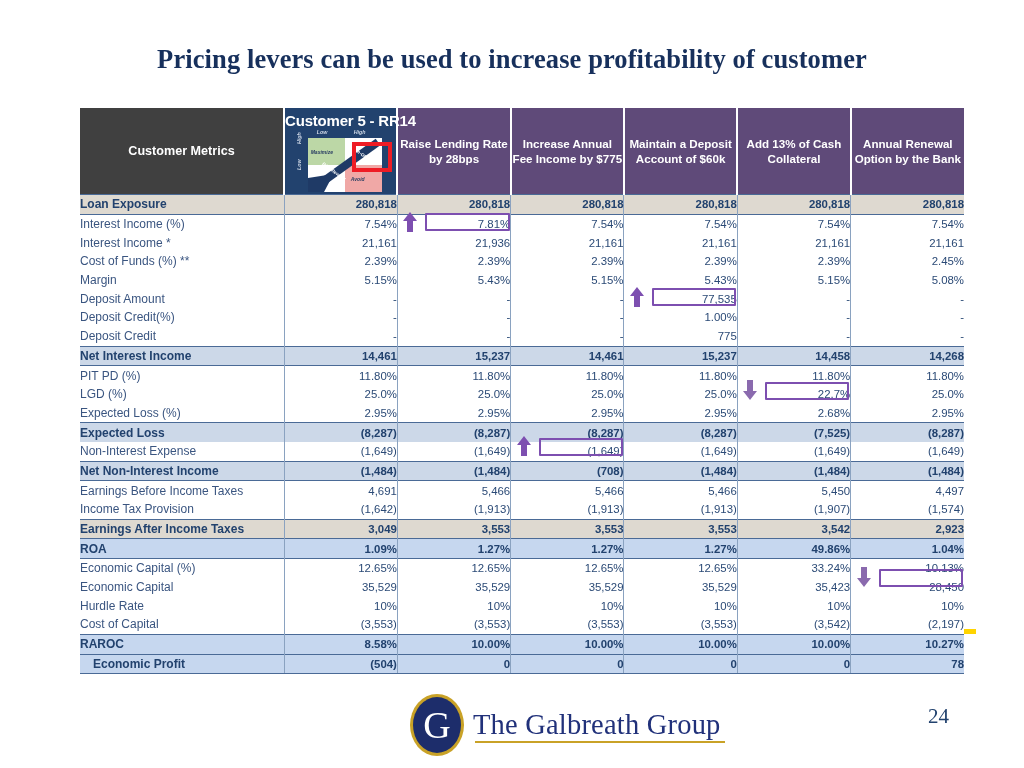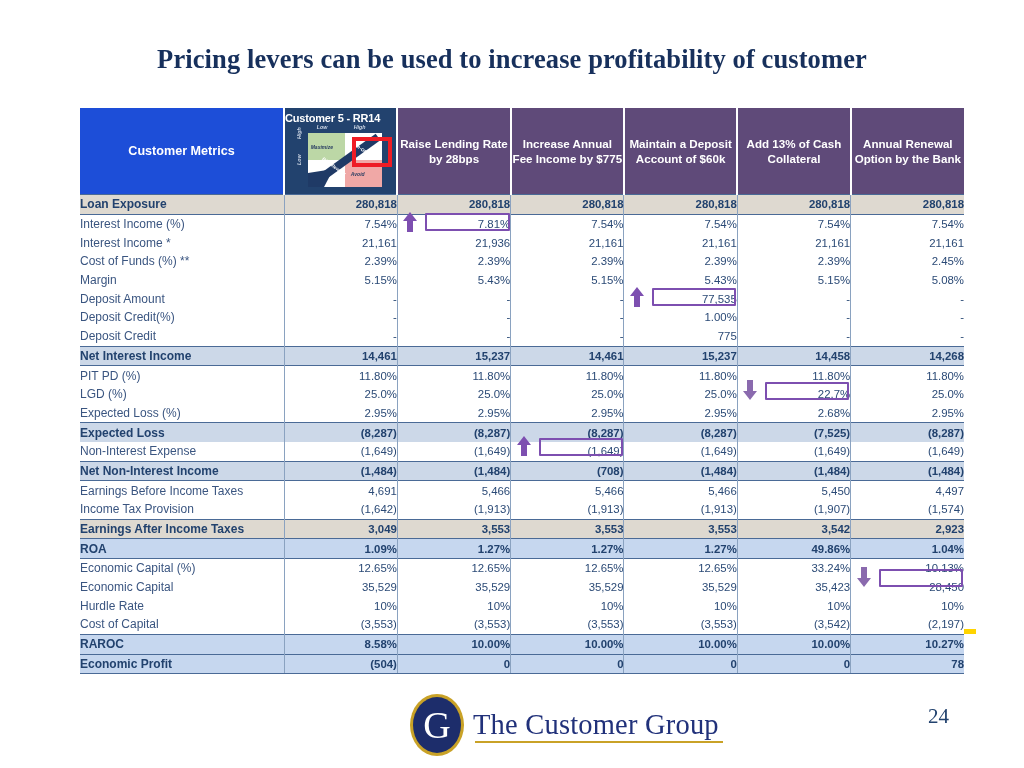--- a/index.html
+++ b/index.html
@@ -21,30 +21,30 @@
   .tbl-wrap{position:absolute;left:80px;top:108px;width:884px;}
   table.matrix{border-collapse:collapse;width:884px;table-layout:fixed;
     font-size:11.4px;color:#2b4a76;}
   table.matrix td,table.matrix th{padding:0;margin:0;}
 
   col.c-metric{width:204px}
   col.c-data{width:113.3px}
 
   
   .hdr-metric{
-    background:#1d4ed8;color:#ffffff;font-weight:bold;font-size:12.6px;
+    background:#404040;color:#ffffff;font-weight:bold;font-size:12.6px;
     text-align:center;vertical-align:middle;height:86px;
     border-right:2px solid #ffffff;
   }
   .hdr-cust{
     background:#22426e;color:#ffffff;vertical-align:top;
     border-right:2px solid #ffffff;padding:0;position:relative;
   }
   .hdr-cust .cust-title{
-    font-weight:bold;font-size:11px;text-align:left;padding:4px 4px 1px 0;
+    font-weight:bold;font-size:15px;text-align:center;padding:4px 4px 1px 0;
     letter-spacing:-.2px;white-space:nowrap;
   }
   .hdr-lever{
     background:#5f4a79;color:#ffffff;font-weight:bold;font-size:11.6px;
     text-align:center;vertical-align:middle;line-height:1.33;
     border-right:2px solid #ffffff;padding:2px 5px;
   }
   .hdr-lever.last{border-right:none;}
 
   
@@ -77,21 +77,21 @@
     border-right:2px solid #7e96b8;
   }
   td.val{text-align:right;padding-right:6px;font-size:11.4px;color:#2b4a76;}
 
   tr.band-beige td{background:#ded9d0;font-weight:bold;color:#22426e;}
   tr.band-blue td{background:#c6d7ef;font-weight:bold;color:#22426e;}
   tr.band-slate td{background:#ccd8e8;font-weight:bold;color:#22426e;}
   tr.band-white td{background:#ffffff;}
 
   tr.tline-top td{border-top:1.4px solid #4a6a96;}
-  tr.tline-bot td{border-bottom:1.4px solid #4a6a96;}
+  tr.tline-bot td{border-bottom:1.4px solid #4a6a96;padding-left:13px;}
 
   
   .hl-box{position:absolute;border:2.4px solid #7d4fb0;box-sizing:border-box;
     pointer-events:none;border-radius:1px;}
   .arw{position:absolute;width:16px;height:20px;pointer-events:none;}
 
   
   .ytick{position:absolute;background:#ffd400;}
 
   
@@ -419,19 +419,19 @@
       </div>
   </div>
 
   <div class="footer-logo">
     <div class="badge">
       <div class="ring"></div>
       <div class="core"></div>
       <div class="gletter">G</div>
     </div>
     <div class="logo-text-wrap">
-      <div class="logo-text">The Customer Group</div>
+      <div class="logo-text">The Galbreath Group</div>
       <div class="logo-rule"></div>
     </div>
   </div>
 
   <div class="pagenum">24</div>
 </div>
 
 </body></html>

